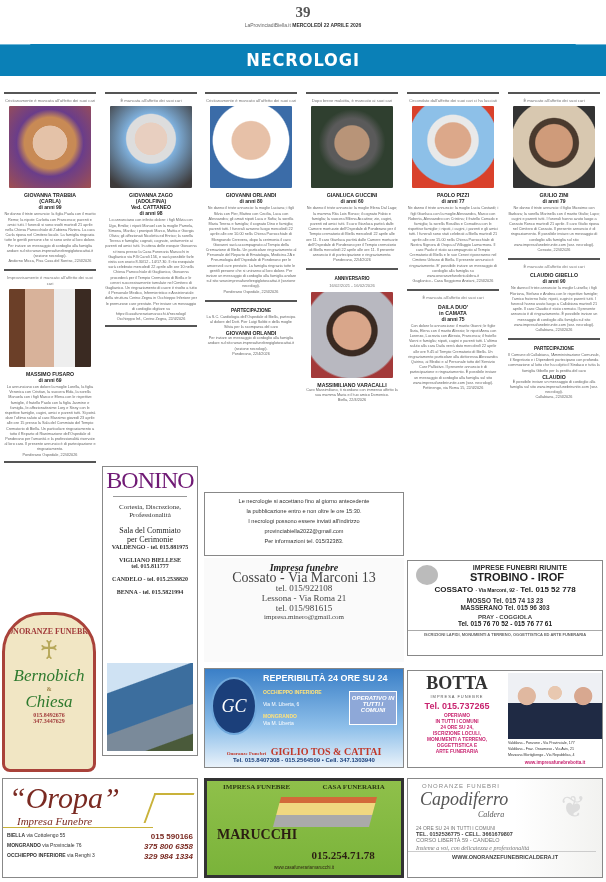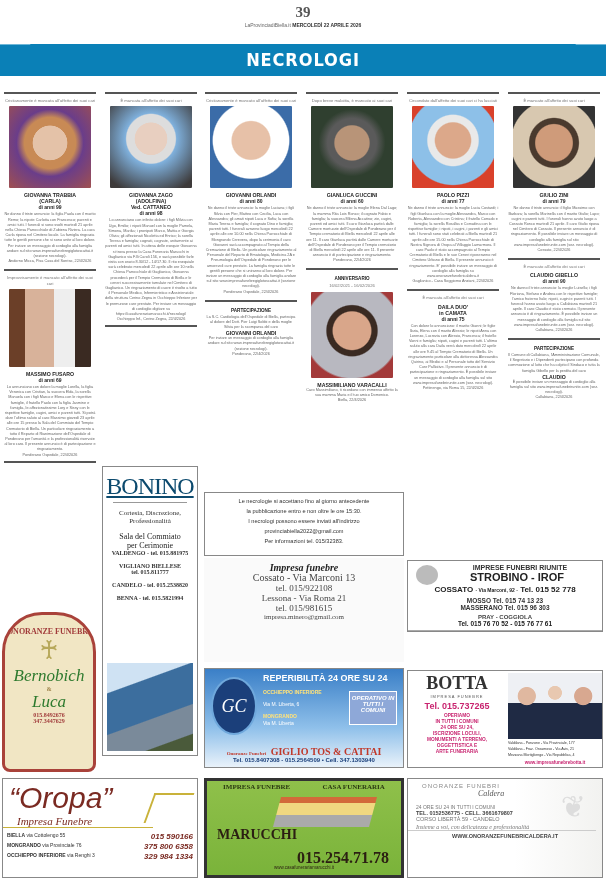--- a/index.html
+++ b/index.html
@@ -152,54 +152,54 @@
 
 <div class="info-box">
   <div>Le necrologie si accettano fino al giorno antecedente</div>
   <div>la pubblicazione entro e non oltre le ore 15:30.</div>
   <div>I necrologi possono essere inviati all'indirizzo</div>
   <div>provinciabiella2022@gmail.com</div>
   <div>Per informazioni tel. 015/32383.</div>
 </div>
 
 <div class="ad" style="left:102px;top:466px;width:96px;height:290px;background:#fff;font-family:'Liberation Serif',serif;">
-  <div style="font-size:24px;color:#0c4a6e;margin-top:6px;letter-spacing:-1px;text-decoration:underline;">BONINO</div>
+  <div style="font-size:24px;color:#701a75;letter-spacing:-1px;">BONINO</div>
   <div style="height:1px;background:#999;margin:2px 10px 6px;"></div>
   <div style="font-size:7px;color:#333;">Cortesia, Discrezione,</div>
   <div style="font-size:7px;color:#333;margin-bottom:7px;">Professionalità</div>
   <div style="font-size:8px;color:#222;">Sala del Commiato</div>
   <div style="font-size:8px;color:#222;margin-bottom:0;">per Cerimonie</div>
   <div style="font-size:6px;font-weight:bold;margin-bottom:7px;">VALDENGO - tel. 015.881975</div>
   <div style="font-size:6px;font-weight:bold;">VIGLIANO BIELLESE</div>
   <div style="font-size:6px;font-weight:bold;margin-bottom:7px;">tel. 015.811777</div>
   <div style="font-size:6px;font-weight:bold;margin-bottom:7px;">CANDELO - tel. 015.2538820</div>
   <div style="font-size:6px;font-weight:bold;">BENNA - tel. 015.5821994</div>
   <div style="position:absolute;left:4px;bottom:4px;width:86px;height:88px;background:linear-gradient(160deg,#cfe2f3 0 25%, #3c6e9e 26% 60%, #7a8a9a 61% 85%, #4a5a3a 86%);"></div>
 </div>
 
 <div class="ad" style="left:2px;top:612px;width:94px;height:160px;background:#f1e6c4;border:3px solid #a9423a;border-radius:40px 40px 8px 8px;font-family:'Liberation Serif',serif;">
   <div style="font-size:8px;color:#a13b3b;font-weight:bold;margin-top:12px;">ONORANZE FUNEBRI</div>
   <div style="font-size:26px;color:#b7a85a;line-height:30px;">♰</div>
   <div style="font-size:17px;font-style:italic;color:#2e7a2e;">Bernobich</div>
   <div style="font-size:6px;color:#8a6a2a;">&amp;</div>
-  <div style="font-size:17px;font-style:italic;color:#2e7a2e;">Luca</div>
+  <div style="font-size:17px;font-style:italic;color:#2e7a2e;">Chiesa</div>
   <div style="font-size:6px;color:#a13b3b;font-weight:bold;">015.8492676</div>
   <div style="font-size:6px;color:#a13b3b;font-weight:bold;">347.3447629</div>
 </div>
 
 <div class="ad" style="left:204px;top:558px;width:200px;height:104px;border:none;background:#fafafa;font-family:'Liberation Serif',serif;">
   <div style="font-size:10px;font-style:italic;font-weight:bold;color:#222;margin-top:4px;">Impresa funebre</div>
-  <div style="font-size:10px;color:#444;line-height:10px;">Cossato - Via Marconi 13</div>
+  <div style="font-size:14px;color:#444;line-height:10px;">Cossato - Via Marconi 13</div>
   <div style="font-size:9px;color:#444;line-height:10px;">tel. 015/922108</div>
   <div style="font-size:9px;color:#444;line-height:10px;">Lessona - Via Roma 21</div>
   <div style="font-size:9px;color:#444;line-height:10px;">tel. 015/981615</div>
   <div style="font-size:7px;color:#444;">impresa.minero@gmail.com</div>
 </div>
 
-<div class="ad" style="left:407px;top:560px;width:196px;height:72px;background:#fff;font-weight:bold;">
+<div class="ad" style="left:407px;top:560px;width:196px;height:96px;background:#fff;font-weight:bold;">
   <div style="position:absolute;left:8px;top:4px;width:22px;height:20px;border-radius:50%;background:#bbb;"></div>
   <div style="font-size:7px;color:#333;margin-top:3px;padding-left:30px;">IMPRESE FUNEBRI RIUNITE</div>
   <div style="font-size:11px;color:#222;padding-left:24px;">STROBINO - IROF</div>
   <div style="font-size:8px;color:#222;margin-top:2px;">
     <span>COSSATO</span>
     <span style="font-size:5px;">- Via Marconi, 92 -</span>
     <span>Tel. 015 52 778</span>
   </div>
   <div style="font-size:6.5px;color:#333;margin-top:3px;">MOSSO Tel. 015 74 13 23</div>
   <div style="font-size:6.5px;color:#333;">MASSERANO Tel. 015 96 303</div>
@@ -237,50 +237,51 @@
     <div style="font-size:4.8px;font-weight:bold;color:#c8236f;line-height:6px;">ARTE FUNERARIA</div>
   </div>
   <div style="position:absolute;left:100px;top:2px;width:94px;height:66px;background:radial-gradient(circle at 20% 35%,#e0b8a0 0 10%,transparent 11%),radial-gradient(circle at 50% 30%,#e8c8b0 0 10%,transparent 11%),radial-gradient(circle at 80% 35%,#d8a890 0 10%,transparent 11%),linear-gradient(180deg,#eef0f4 0 45%,#1f2a44 46%);"></div>
   <div style="position:absolute;left:100px;top:70px;width:94px;font-size:3.6px;color:#333;text-align:left;">Valdilana - Ponzone - Via Provinciale, 177</div>
   <div style="position:absolute;left:100px;top:76px;width:94px;font-size:3.6px;color:#333;text-align:left;">Valdilana - Fraz. Ossamoso - Via Avis, 21</div>
   <div style="position:absolute;left:100px;top:82px;width:94px;font-size:3.6px;color:#333;text-align:left;">Mezzana Mortigliengo - Via Repubblica, 4</div>
   <div style="position:absolute;left:100px;top:89px;width:94px;font-size:4.5px;color:#c8236f;font-weight:bold;">www.impresafunebrebotta.it</div>
 </div>
 
 <div class="ad" style="left:2px;top:778px;width:196px;height:100px;background:#fff;">
-  <div style="font-family:Liberation Sans, sans-serif;font-style:italic;font-size:30px;color:#7a2a22;text-align:left;padding-left:6px;margin-top:2px;line-height:34px;">“Oropa”</div>
+  <div style="font-family:Liberation Serif, serif;font-style:italic;font-size:30px;color:#7a2a22;text-align:left;padding-left:6px;margin-top:2px;line-height:34px;">“Oropa”</div>
   <div style="position:absolute;right:8px;top:14px;width:40px;height:30px;border-left:2px solid #c9b23a;border-top:2px solid #c9b23a;transform:skewX(-20deg);"></div>
   <div style="font-family:'Liberation Serif',serif;font-style:italic;font-size:11px;color:#7a2a22;text-align:left;padding-left:14px;border-bottom:1px solid #c9b23a;width:150px;">Impresa Funebre</div>
   <div style="display:flex;justify-content:space-between;padding:4px 4px 0;font-size:5px;">
     <span><b>BIELLA</b> <span>via Cottolengo 55</span></span>
-    <span style="font-size:8px;font-style:italic;font-weight:bold;color:#7a2a22;">015 590166</span>
+    <span style="font-size:8px;font-weight:bold;color:#7a2a22;">015 590166</span>
   </div>
   <div style="display:flex;justify-content:space-between;padding:1px 4px 0;font-size:5px;">
     <span><b>MONGRANDO</b> <span>via Provinciale 76</span></span>
     <span style="font-size:8px;font-style:italic;font-weight:bold;color:#7a2a22;">375 800 6358</span>
   </div>
   <div style="display:flex;justify-content:space-between;padding:1px 4px 0;font-size:5px;">
     <span><b>OCCHIEPPO INFERIORE</b> <span>via Renghi 3</span></span>
     <span style="font-size:8px;font-style:italic;font-weight:bold;color:#7a2a22;">329 984 1334</span>
   </div>
 </div>
 
 <div class="ad" style="left:204px;top:778px;width:200px;height:100px;background:linear-gradient(180deg,#8fc04a 0%,#7ab33a 100%);border:3px solid #333;">
   <div style="display:flex;justify-content:space-around;font-family:'Liberation Serif',serif;font-size:7px;font-weight:bold;color:#2b3a12;margin-top:2px;">
     <span>IMPRESA FUNEBRE</span>
     <span>CASA FUNERARIA</span>
   </div>
   <div style="position:absolute;left:70px;top:16px;width:96px;height:30px;background:linear-gradient(180deg,#d26a3a 0 20%,#f0d880 21% 60%,#aaa 61%);transform:skewX(-15deg);"></div>
   <div style="position:absolute;left:10px;top:46px;font-family:'Liberation Serif',serif;font-size:14px;font-weight:bold;color:#2b1f12;">MARUCCHI</div>
-  <div style="position:absolute;left:0;top:68px;width:228px;font-family:'Liberation Serif',serif;font-size:16px;font-weight:bold;color:#2b1f12;padding-left:44px;">015.254.71.78</div>
+  <div style="position:absolute;left:0;top:68px;width:228px;font-family:'Liberation Serif',serif;font-size:11px;font-weight:bold;color:#2b1f12;padding-left:44px;">015.254.71.78</div>
   <div style="position:absolute;left:0;top:84px;width:194px;font-size:4.5px;color:#2b1f12;">www.casafunerariamarucchi.it</div>
 </div>
 
 <div class="ad" style="left:407px;top:778px;width:196px;height:100px;background:linear-gradient(90deg,#fff 55%,#f2f2f0 100%);">
   <div style="font-size:6px;letter-spacing:1px;color:#888;text-align:left;padding-left:14px;margin-top:4px;">ONORANZE FUNEBRI</div>
+  <div style="font-family:'Liberation Serif',serif;font-style:italic;font-size:18px;color:#555;text-align:left;padding-left:12px;">Capodiferro</div>
   <div style="font-family:'Liberation Serif',serif;font-style:italic;font-size:8px;color:#555;text-align:left;padding-left:70px;">Caldera</div>
   <div style="position:absolute;right:16px;top:10px;font-size:30px;color:#ddd;">❦</div>
   <div style="font-size:5px;color:#777;text-align:left;padding-left:8px;margin-top:6px;">24 ORE SU 24 IN TUTTI I COMUNI</div>
   <div style="font-size:5.5px;font-weight:bold;color:#444;text-align:left;padding-left:8px;">TEL. 0152536775 - CELL. 3661679807</div>
   <div style="font-size:5.5px;color:#777;text-align:left;padding-left:8px;">CORSO LIBERTÀ 59 - CANDELO</div>
   <div style="font-family:'Liberation Serif',serif;font-style:italic;font-size:6px;color:#777;text-align:left;padding-left:8px;border-bottom:1px solid #ccc;margin:2px 6px 0 0;">Insieme a voi, con delicatezza e professionalità</div>
   <div style="font-size:5.5px;font-weight:bold;color:#444;margin-top:2px;">WWW.ONORANZEFUNEBRICALDERA.IT</div>
 </div>
 
 </body></html>

